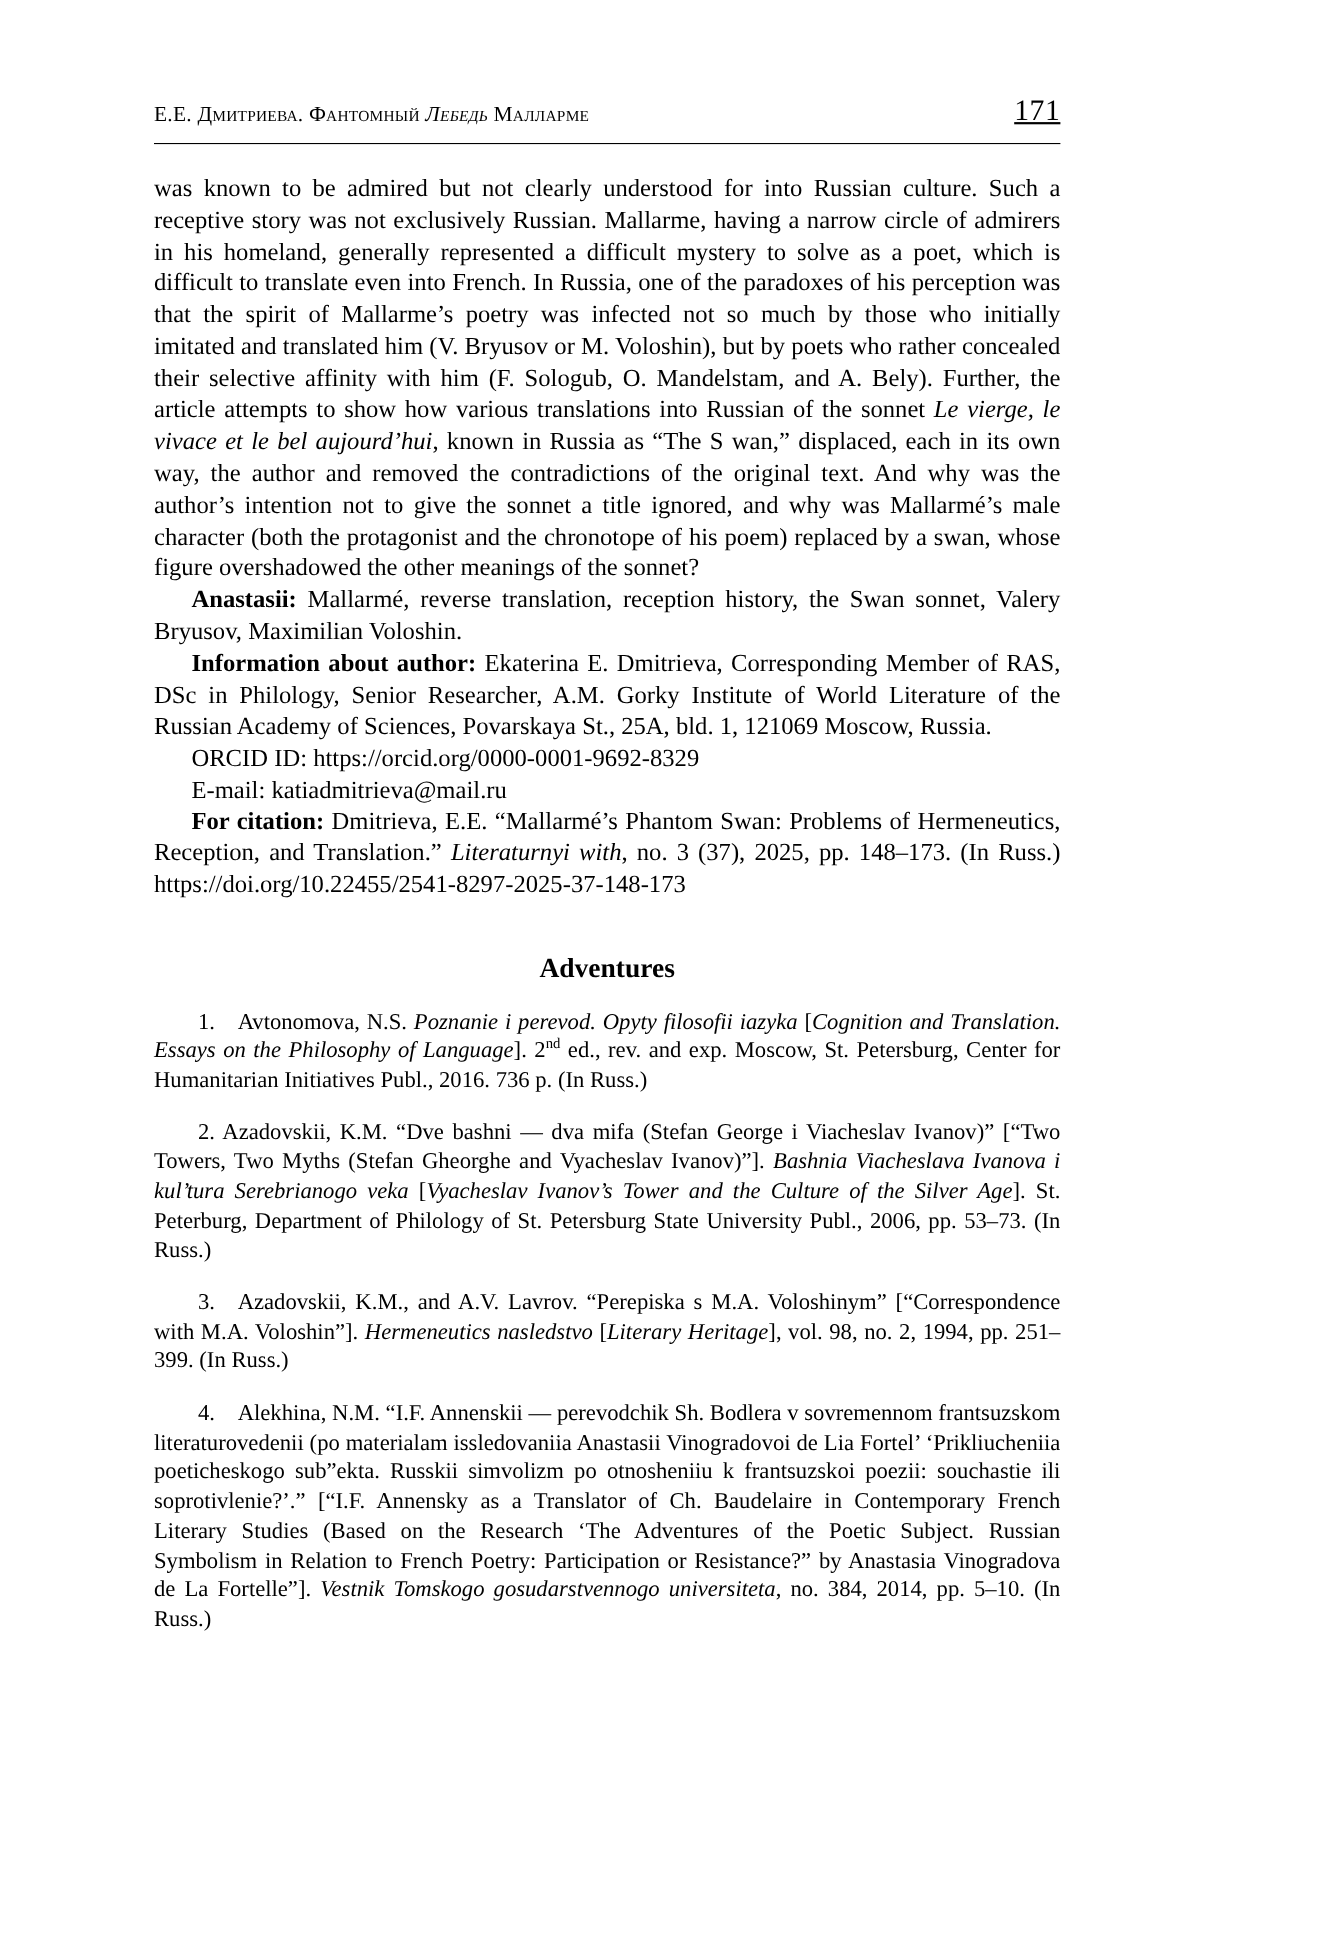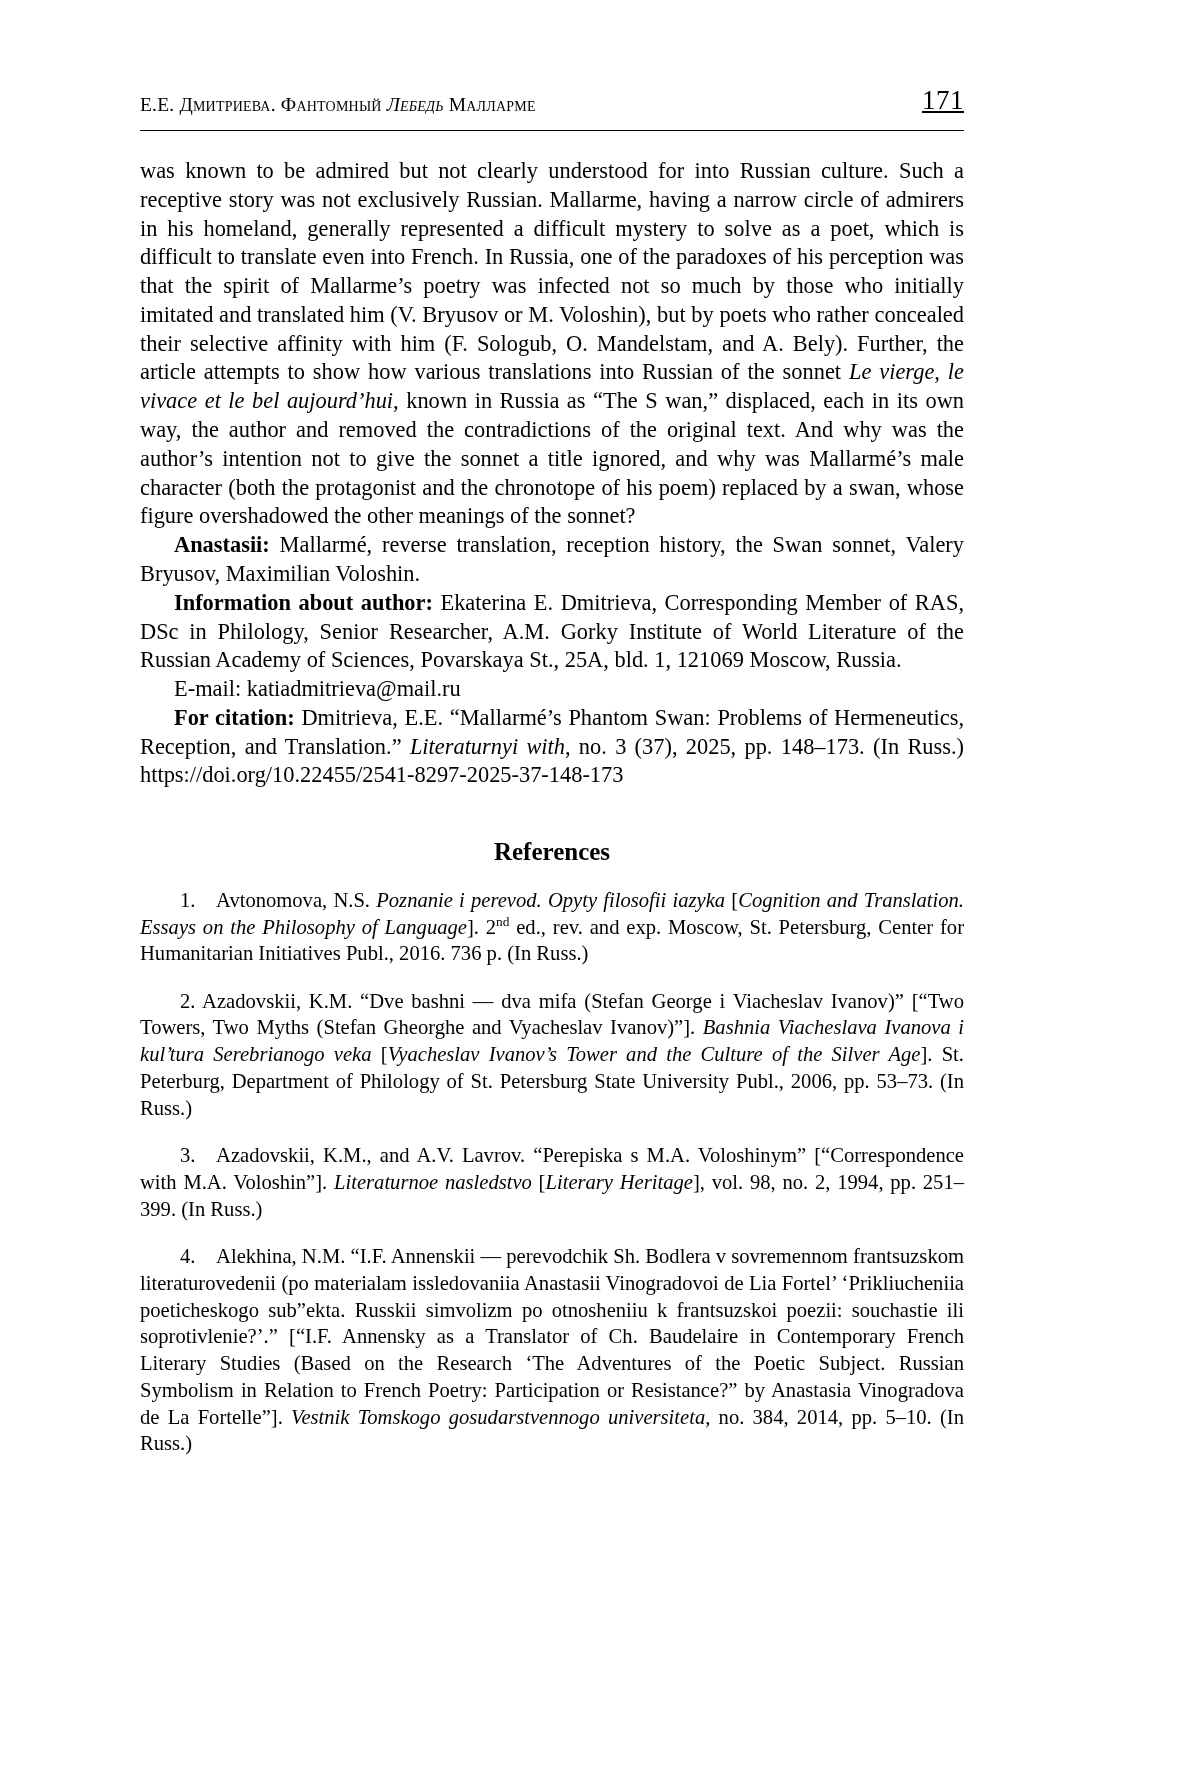--- a/index.html
+++ b/index.html
@@ -91,28 +91,29 @@
   </div>
   <div class="rule"></div>
 
   <div class="abstract">
     <p><span>was known to be admired but not clearly understood for into Russian culture. Such a receptive story was not exclusively Russian. Mallarme, having a narrow circle of admirers in his homeland, generally represented a difficult mystery to solve as a poet, which is difficult to translate even into French. In Russia, one of the paradoxes of his perception was that the spirit of Mallarme’s poetry was infected not so much by those who initially imitated and translated him (V. Bryusov or M. Voloshin), but by poets who rather concealed their selective affinity with him (F. Sologub, O. Mandelstam, and A. Bely). Further, the article attempts to show how various translations into Russian of the sonnet </span><span class="ital">Le vierge, le vivace et le bel aujourd’hui</span><span>, known in Russia as “The S wan,” displaced, each in its own way, the author and removed the contradictions of the original text. And why was the author’s intention not to give the sonnet a title ignored, and why was Mallarmé’s male character (both the protagonist and the chronotope of his poem) replaced by a swan, whose figure overshadowed the other meanings of the sonnet?</span></p>
 
     <p class="indent"><span class="bold">Anastasii:</span><span> Mallarmé, reverse translation, reception history, the Swan sonnet, Valery Bryusov, Maximilian Voloshin.</span></p>
 
     <p class="indent"><span class="bold">Information about author:</span><span> Ekaterina E. Dmitrieva, Corresponding Member of RAS, DSc in Philology, Senior Researcher, A.M. Gorky Institute of World Literature of the Russian Academy of Sciences, Povarskaya St., 25A, bld. 1, 121069 Moscow, Russia.</span></p>
 
+    <p class="indent">ORCID ID: https://orcid.org/0000-0001-9692-8329</p>
 
     <p class="indent">E-mail: katiadmitrieva@mail.ru</p>
 
     <p class="indent"><span class="bold">For citation:</span><span> Dmitrieva, E.E. “Mallarmé’s Phantom Swan: Problems of Hermeneutics, Reception, and Translation.” </span><span class="ital">Literaturnyi with</span><span>, no. 3 (37), 2025, pp. 148–173. (In Russ.) https://doi.org/10.22455/2541-8297-2025-37-148-173</span></p>
   </div>
 
-  <div class="refs-title">References</div>
+  <div class="refs-title">Adventures</div>
 
   <div class="refs-list">
       <p class="ref-item"><span>1. Avtonomova, N.S. </span><span class="ital">Poznanie i perevod. Opyty filosofii iazyka</span><span> [</span><span class="ital">Cognition and Translation. Essays on the Philosophy of Language</span><span>]. 2</span><sup>nd</sup><span> ed., rev. and exp. Moscow, St. Petersburg, Center for Humanitarian Initiatives Publ., 2016. 736 p. (In Russ.)</span></p>
       <p class="ref-item"><span>2. Azadovskii, K.M. “Dve bashni — dva mifa (Stefan George i Viacheslav Ivanov)” [“Two Towers, Two Myths (Stefan Gheorghe and Vyacheslav Ivanov)”]. </span><span class="ital">Bashnia Viacheslava Ivanova i kul’tura Serebrianogo veka</span><span> [</span><span class="ital">Vyacheslav Ivanov’s Tower and the Culture of the Silver Age</span><span>]. St. Peterburg, Department of Philology of St. Petersburg State University Publ., 2006, pp. 53–73. (In Russ.)</span></p>
-      <p class="ref-item"><span>3. Azadovskii, K.M., and A.V. Lavrov. “Perepiska s M.A. Voloshinym” [“Correspondence with M.A. Voloshin”]. </span><span class="ital">Literaturnoe nasledstvo</span><span> [</span><span class="ital">Literary Heritage</span><span>], vol. 98, no. 2, 1994, pp. 251–399. (In Russ.)</span></p>
+      <p class="ref-item"><span>3. Azadovskii, K.M., and A.V. Lavrov. “Perepiska s M.A. Voloshinym” [“Correspondence with M.A. Voloshin”]. </span><span class="ital">Hermeneutics nasledstvo</span><span> [</span><span class="ital">Literary Heritage</span><span>], vol. 98, no. 2, 1994, pp. 251–399. (In Russ.)</span></p>
       <p class="ref-item"><span>4. Alekhina, N.M. “I.F. Annenskii — perevodchik Sh. Bodlera v sovremennom frantsuzskom literaturovedenii (po materialam issledovaniia Anastasii Vinogradovoi de Lia Fortel’ ‘Prikliucheniia poeticheskogo sub”ekta. Russkii simvolizm po otnosheniiu k frantsuzskoi poezii: souchastie ili soprotivlenie?’.” [“I.F. Annensky as a Translator of Ch. Baudelaire in Contemporary French Literary Studies (Based on the Research ‘The Adventures of the Poetic Subject. Russian Symbolism in Relation to French Poetry: Participation or Resistance?” by Anastasia Vinogradova de La Fortelle”]. </span><span class="ital">Vestnik Tomskogo gosudarstvennogo universiteta</span><span>, no. 384, 2014, pp. 5–10. (In Russ.)</span></p>
     </div>
 
 </div>
 
 </body></html>

